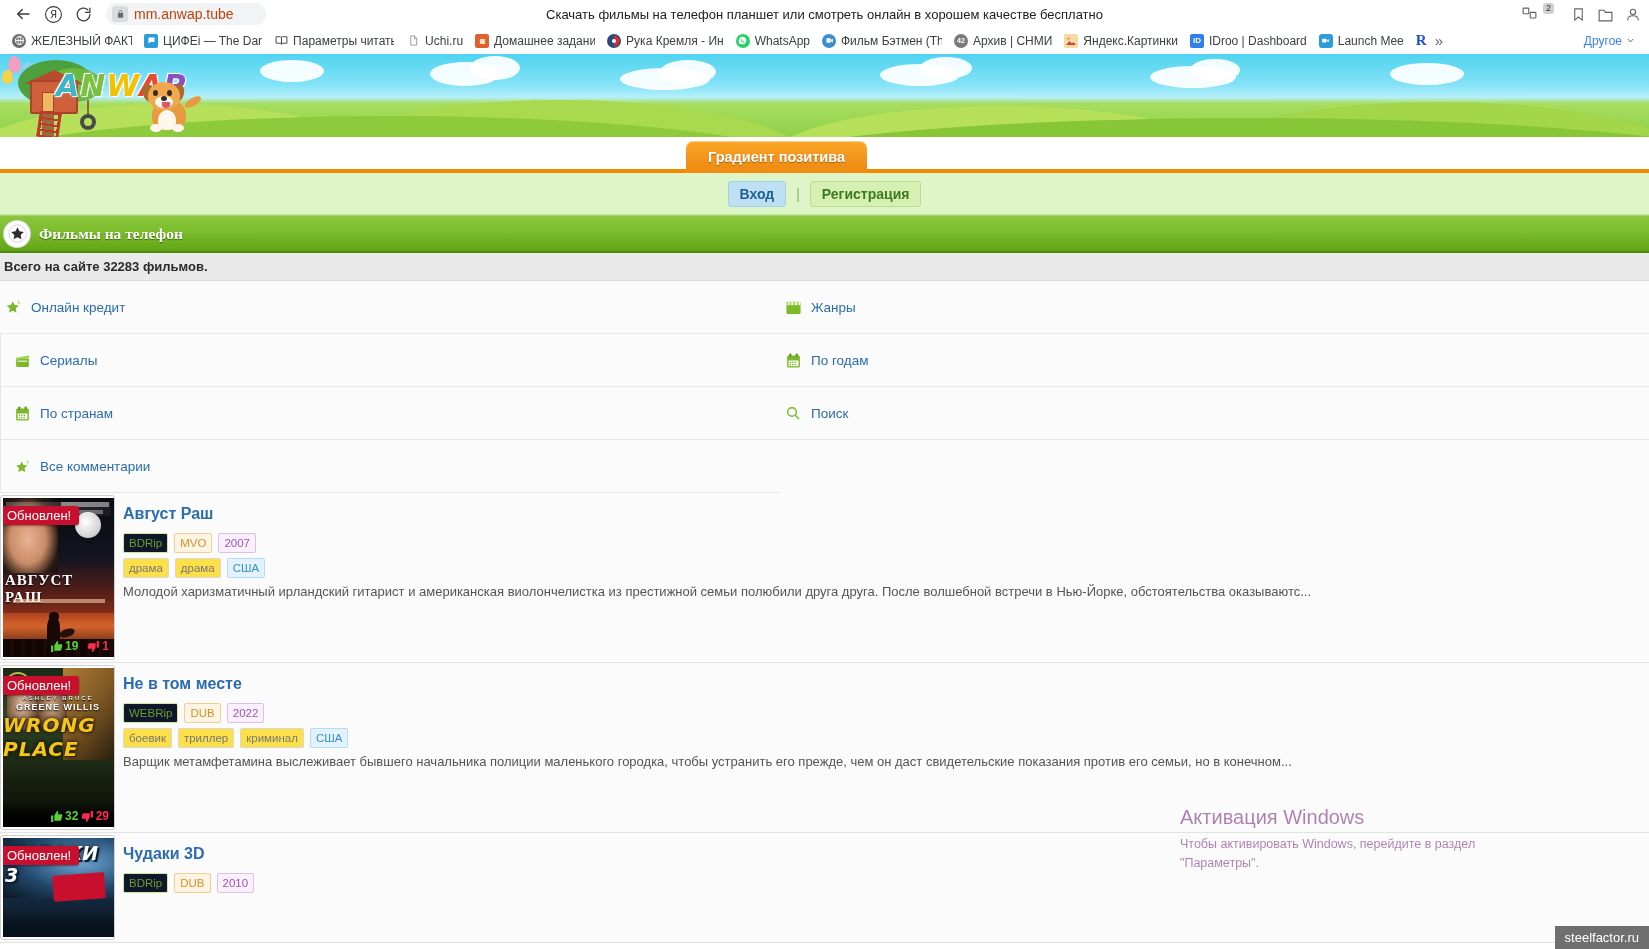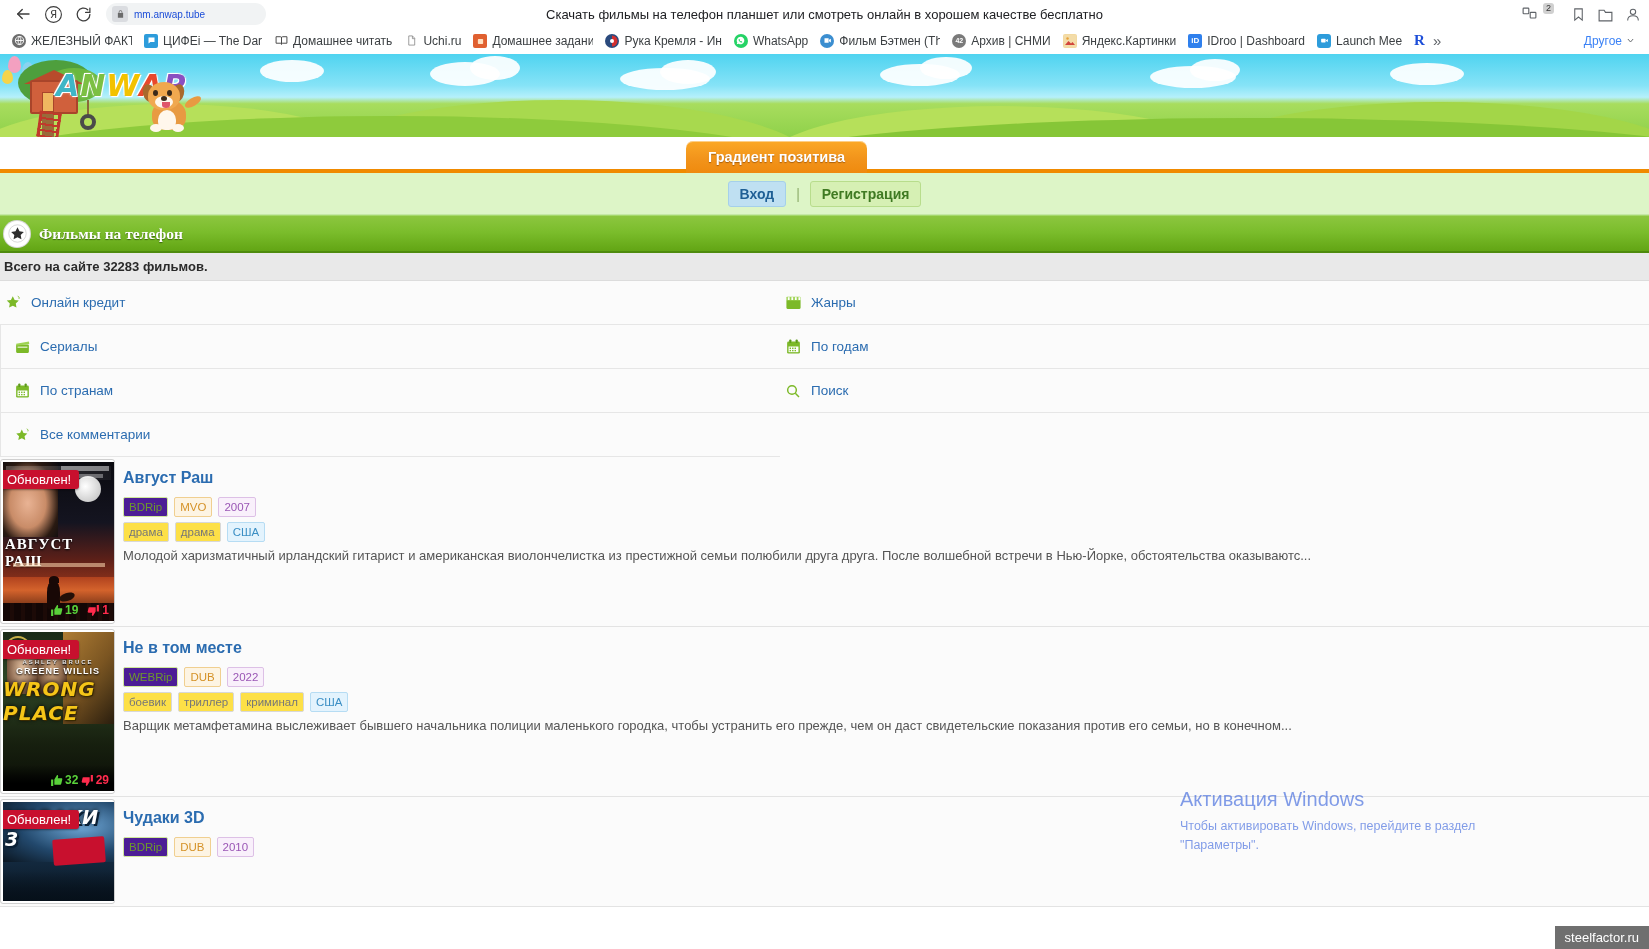--- a/index.html
+++ b/index.html
@@ -39,22 +39,22 @@
     padding: 0 12px 0 6px;
     gap: 6px;
   }
   .lock-ico {
     width: 16px; height: 16px;
     display: flex; align-items: center; justify-content: center;
     background: #dadce0;
     border-radius: 3px;
   }
   .omnibox-url {
-    font-size: 10px;
-    color: #1d4ed8;
+    font-size: 14px;
+    color: #c2410c;
     white-space: nowrap;
     text-align: center;
   }
   .page-title-center {
     position: absolute;
     left: 0; right: 0;
     text-align: center;
     font-size: 13px;
     color: #202124;
     pointer-events: none;
@@ -283,21 +283,21 @@
     border-bottom: 1px solid #dcdcdc;
   }
 
   
   .nav-grid {
     display: grid;
     grid-template-columns: 780px 1fr;
     background: #fbfbfb;
   }
   .nav-cell {
-    height: 44px;
+    height: 53px;
     display: flex;
     align-items: center;
     gap: 9px;
     padding-left: 4px;
     border-bottom: 1px solid #e6e6e6;
     font-size: 13.5px;
     cursor: pointer;
   }
   .nav-cell.right { border-left: 1px solid #e6e6e6; padding-left: 12px; }
   .nav-cell a, .nav-cell .navtext {
@@ -370,42 +370,42 @@
     margin-bottom: 10px;
     cursor: pointer;
   }
   .tagrow { display: flex; gap: 6px; margin-bottom: 5px; flex-wrap: wrap;}
   .tag {
     font-size: 11.5px;
     padding: 1px 5px;
     border-radius: 2px;
     line-height: 16px;
   }
-  .tag.quality { background:#4c1d95; border:1px solid #cfe79b; color:#6d9a2c; }
+  .tag.quality { background:#0f172a; border:1px solid #cfe79b; color:#6d9a2c; }
   .tag.voice   { background:#fdf4e3; border:1px solid #f0cf90; color:#d59227; }
   .tag.year    { background:#f9f0fb; border:1px solid #ddc0e6; color:#9a56b5; }
   .tag.genre   { background:#fde047; border:1px solid #d8d8d8; color:#777; }
   .tag.country { background:#e3f3fd; border:1px solid #b6dcf3; color:#3a8ec4; }
   .movie-desc {
     font-size: 13px;
     color: #555;
     line-height: 18px;
     white-space: nowrap;
     overflow: hidden;
     text-overflow: ellipsis;
   }
 
   
   .pa { position:absolute; }
 
   
   .win-activate {
     position: absolute;
-    left: 1180px; top: 788px;
-    color: #1d4ed8;
+    left: 1180px; top: 806px;
+    color: #701a75;
     pointer-events: none;
     z-index: 40;
     opacity: .55;
   }
   .win-activate .l1 { font-size: 20px; margin-bottom: 6px; }
   .win-activate .l2 { font-size: 12.5px; line-height: 19px; }
   .sf-badge {
     position: absolute;
     right: 0; bottom: 0;
     background: #6f6f6f;
@@ -491,21 +491,21 @@
         </svg>
     </span>
     <span class="lbl">ЦИФЕi — The Dar</span>
   </div>
   <div class="bm">
     <span class="favicon">
       <svg width="13" height="13" viewBox="0 0 24 24" fill="none" stroke="#4a4a4a" stroke-width="1.8">
           <path d="M2 5h8a2 2 0 0 1 2 2v12a2 2 0 0 0-2-2H2zM22 5h-8a2 2 0 0 0-2 2v12a2 2 0 0 1 2-2h8z"></path>
         </svg>
     </span>
-    <span class="lbl">Домашнее читать</span>
+    <span class="lbl">Параметры читать</span>
   </div>
   <div class="bm">
     <span class="favicon">
       <svg width="11" height="13" viewBox="0 0 24 24" fill="none" stroke="#8a8a8a" stroke-width="1.8">
           <path d="M6 2h8l5 5v15H6z"></path>
           <path d="M14 2v6h5"></path>
         </svg>
     </span>
     <span class="lbl">Uchi.ru</span>
   </div>

